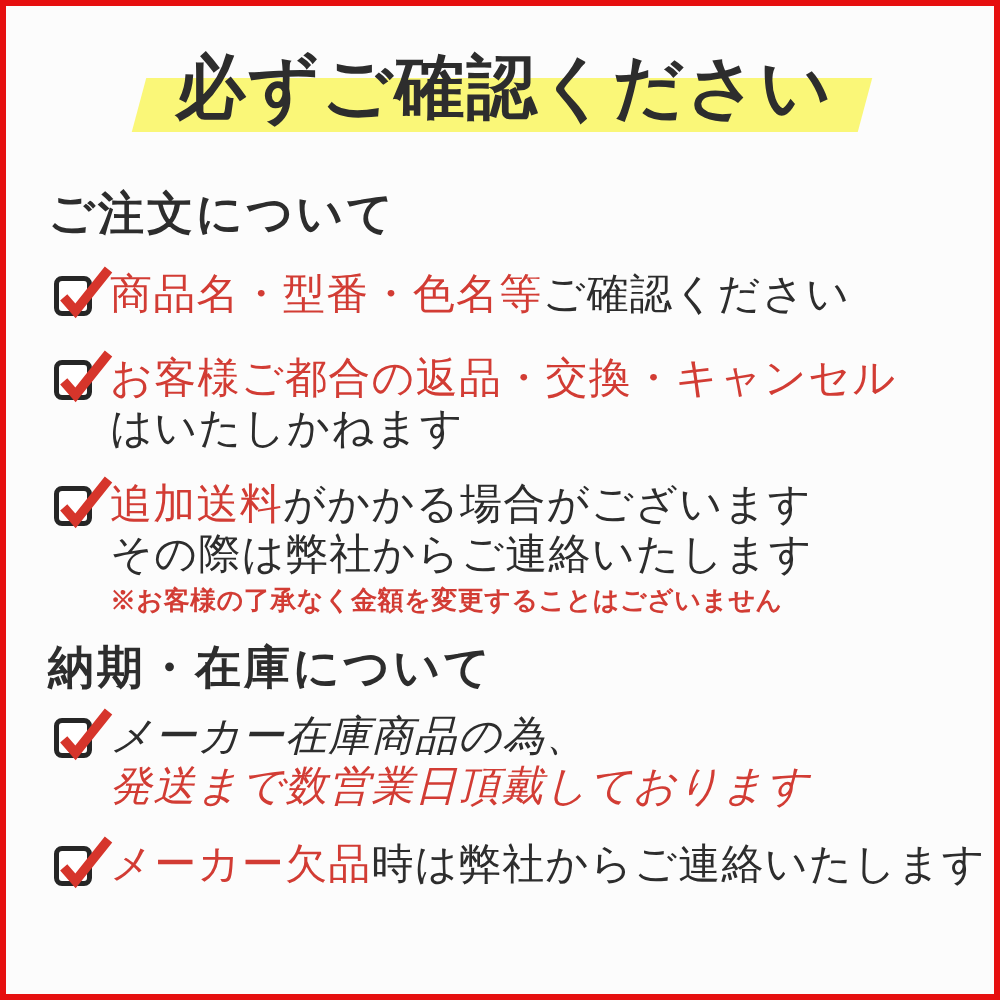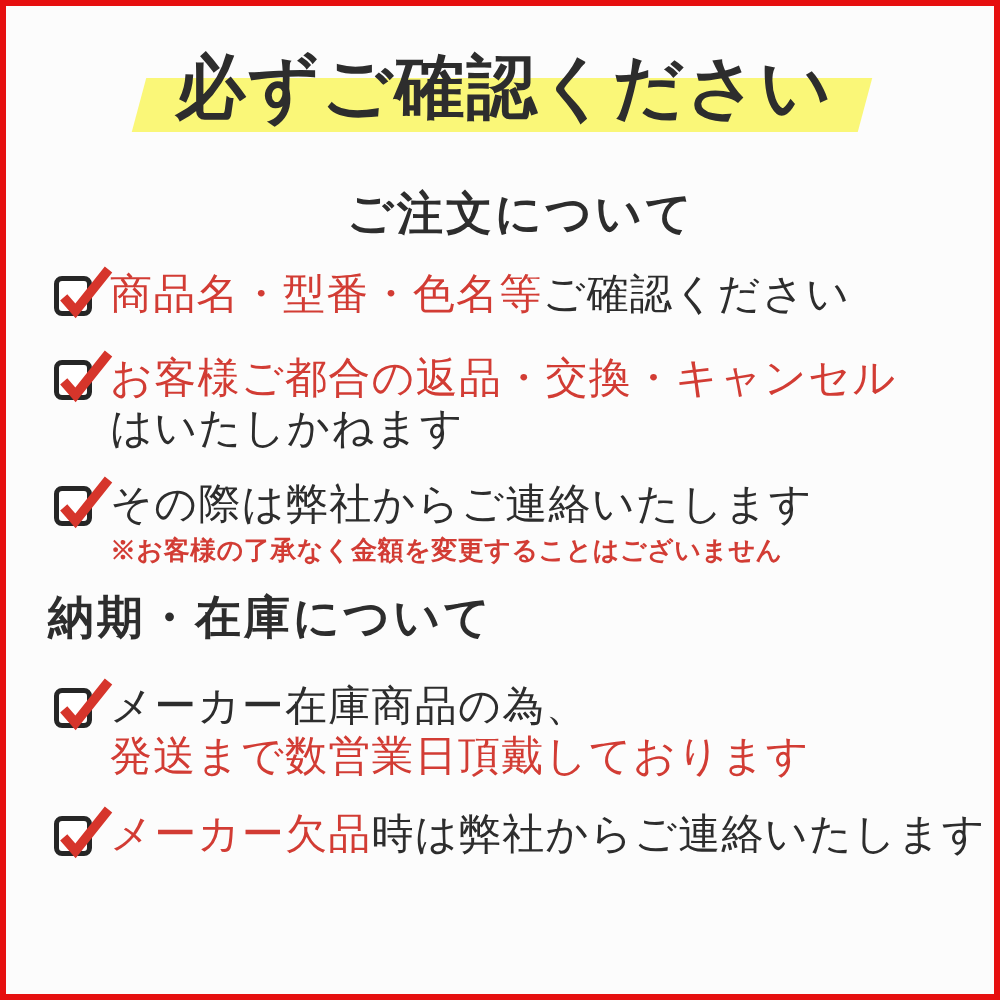--- a/index.html
+++ b/index.html
@@ -44,36 +44,36 @@
     white-space: nowrap;
   }
   
   .section-heading {
     font-size: 46px; font-weight: 700;
     letter-spacing: 3px;
     line-height: 1.2;
     margin-left: 42px;
     white-space: nowrap;
   }
-  .heading-order   { margin-top: 40px; text-align: center; }
+  .heading-order   { margin-top: 40px; }
   .heading-delivery{ margin-top: 22px; }
   
   .item {
     position: relative;
     margin-left: 48px;
     padding-left: 56px;
     font-size: 42px;
     line-height: 1.19;
     letter-spacing: 0.03em;
     white-space: nowrap;
   }
   .item-1 { margin-top: 28px; }
   .item-2 { margin-top: 34px; }
   .item-3 { margin-top: 26px; }
-  .item-4 { margin-top: 36px; }
+  .item-4 { margin-top: 16px; font-style: italic; }
   .item-5 { margin-top: 28px; }
   .red  { color: var(--accent-red); }
   .black{ color: var(--text-black); }
   .note {
     font-size: 26px;
     font-weight: 700;
     letter-spacing: 0.02em;
     margin-top: 8px;
     color: var(--accent-red);
     font-family: Liberation Mono, monospace;
@@ -124,20 +124,21 @@
     <div><span class="red">お客様ご都合の返品・交換・キャンセル</span></div>
     <div><span class="black">はいたしかねます</span></div>
   </div>
 
   <div class="item item-3">
     <span class="checkbox">
       <svg viewBox="0 0 100 100">
         <polyline points="12,58 33,82 92,8" fill="none" stroke="var(--check-red)" stroke-width="17"></polyline>
       </svg>
     </span>
+    <div><span class="red">追加送料</span><span class="black">がかかる場合がございます</span></div>
     <div><span class="black">その際は弊社からご連絡いたします</span></div>
     <div class="note">※お客様の了承なく金額を変更することはございません</div>
   </div>
 
   <h2 class="section-heading heading-delivery">納期・在庫について</h2>
 
   <div class="item item-4">
     <span class="checkbox">
       <svg viewBox="0 0 100 100">
         <polyline points="12,58 33,82 92,8" fill="none" stroke="var(--check-red)" stroke-width="17"></polyline>

